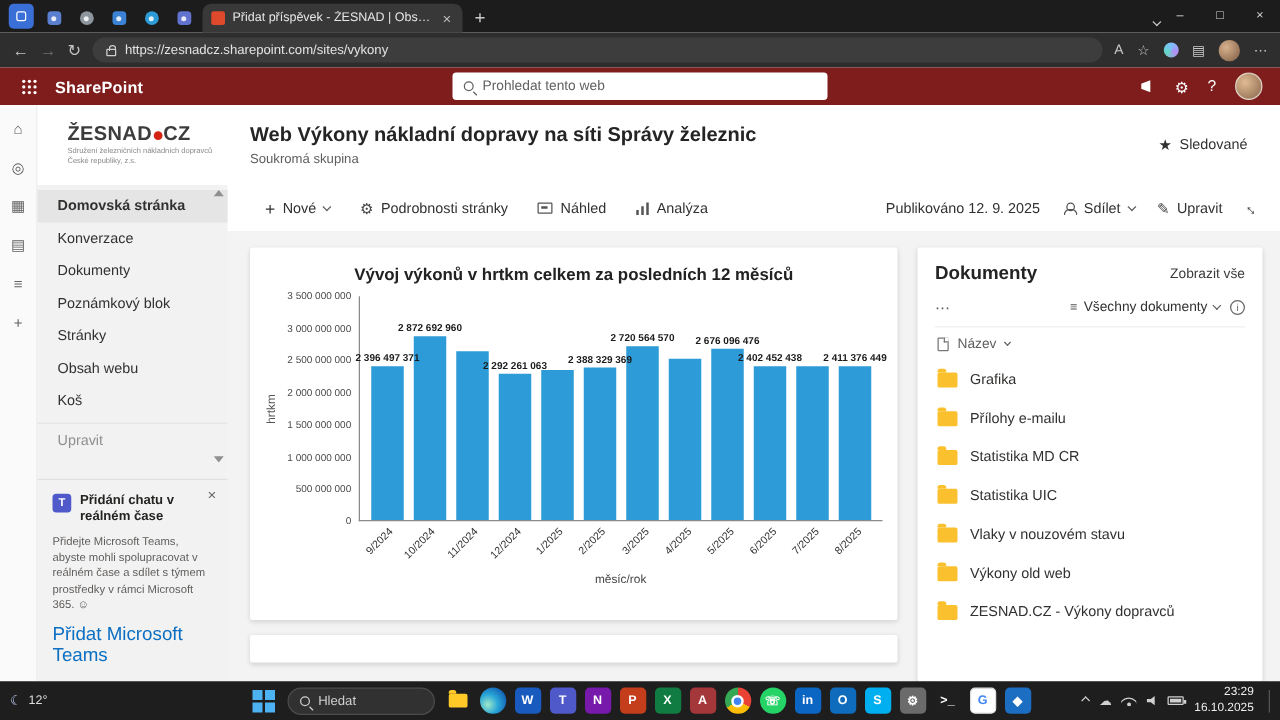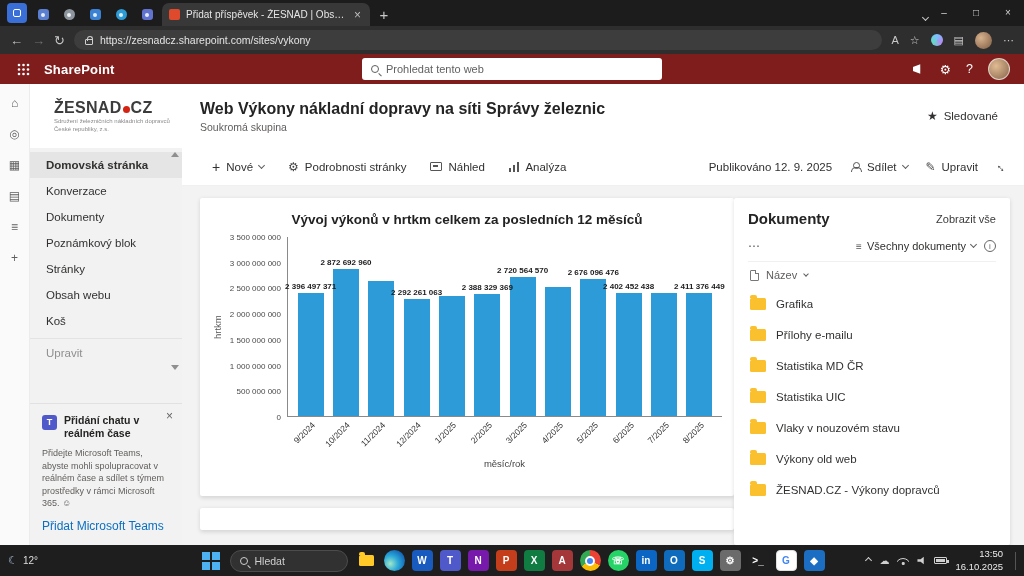--- a/index.html
+++ b/index.html
@@ -77,21 +77,21 @@
   .scroll-up,.scroll-down{position:absolute;right:3px;width:0;height:0;border-left:4px solid transparent;border-right:4px solid transparent}
   .scroll-up{top:4px;border-bottom:5px solid #8f8f8f}
   .scroll-down{bottom:-34px;border-top:5px solid #8f8f8f}
 
   .promo{margin-top:auto;border-top:1px solid #e1e1e1;padding:10px 12px 12px;position:relative;background:#f2f2f2}
   .promo-close{position:absolute;top:5px;right:9px;font-size:12px;color:#666}
   .promo-head{display:flex;gap:7px;align-items:flex-start;margin-bottom:6px;padding-right:10px}
   .promo-ic{width:15px;height:15px;border-radius:3px;background:#5059c9;color:#fff;font-size:9px;font-weight:bold;display:flex;align-items:center;justify-content:center;flex:none;margin-top:1px}
   .promo-title{font-size:10.5px;font-weight:bold;color:#252423;line-height:1.3}
   .promo-body{font-size:9px;color:#605e5c;line-height:1.4}
-  .promo-link{display:block;margin-top:9px;font-size:12px;color:#0b6fc2}
+  .promo-link{display:block;margin-top:9px;font-size:15px;color:#0b6fc2}
 
   .mainarea{flex:1;display:flex;flex-direction:column;min-width:0;background:#f3f3f3}
   .cmdbar{height:38px;background:#fff;display:flex;align-items:center;padding:0 16px 0 30px;border-bottom:1px solid #f0f0f0}
   .cmd-left{display:flex;align-items:center;gap:24px}
   .cmd-right{margin-left:auto;display:flex;align-items:center;gap:18px}
   .cmd-btn{display:flex;align-items:center;gap:6px;font-size:11.5px;color:#323130;background:none;border:none;font-family:"Liberation Sans",sans-serif;white-space:nowrap}
   .plus{font-size:14px;line-height:1;color:#323130}
   .chev{width:5px;height:5px;border-right:1.3px solid #605e5c;border-bottom:1.3px solid #605e5c;transform:rotate(45deg);margin-top:-3px;display:inline-block}
   .gear{font-size:12px;color:#444}
   .icon-preview{width:12px;height:9px;border:1.2px solid #555;border-radius:1px;position:relative}
@@ -99,21 +99,21 @@
   .icon-bars{display:flex;align-items:flex-end;gap:1.5px;height:10px}
   .icon-bars i{width:2.5px;background:#555;display:block}
   .icon-bars i:nth-child(1){height:4px}.icon-bars i:nth-child(2){height:7px}.icon-bars i:nth-child(3){height:10px}
   .published{font-size:11.5px;color:#323130;white-space:nowrap}
   .icon-person{width:11px;height:10px;position:relative}
   .icon-person::before{content:"";position:absolute;left:3px;top:0;width:5px;height:5px;border:1.2px solid #555;border-radius:50%}
   .icon-person::after{content:"";position:absolute;left:1px;bottom:0;width:9px;height:4px;border:1.2px solid #555;border-bottom:none;border-radius:5px 5px 0 0}
   .pencil{font-size:12px;color:#444}
   .expand{display:inline-block;font-size:12px;color:#444;transform:rotate(45deg)}
 
-  .canvas{flex:1;display:flex;padding:12px 14px 0 18px;min-height:0;overflow:hidden}
+  .canvas{flex:1;display:flex;gap:16px;padding:12px 14px 0 18px;min-height:0;overflow:hidden}
   .canvas-left{flex:1;display:flex;flex-direction:column;min-width:0}
   .card{background:#fff;box-shadow:0 1.5px 4px rgba(0,0,0,.13);border-radius:2px}
 
   
   .chart-card{height:298px;padding:10px 12px 4px;flex:none}
   .chart-title{text-align:center;font-size:13.5px;font-weight:bold;color:#222;margin:4px 0 10px}
   .plot-row{display:flex;align-items:flex-start}
   .ylab{writing-mode:vertical-rl;transform:rotate(180deg);height:180px;text-align:center;font-size:9.5px;color:#555;flex:none}
   .yticks{width:64px;height:180px;position:relative;flex:none}
   .ytick{position:absolute;right:6px;transform:translateY(-50%);font-size:8px;color:#4a4a4a;white-space:nowrap}
@@ -564,20 +564,20 @@
           <span class="tapp app-photos" style="background: rgb(27, 110, 194);">◆</span>
         </div>
     </div>
     <div class="tb-tray">
       <span class="chev-up"></span>
       <span class="tray-ic">☁</span>
       <span class="wifi"></span>
       <span class="vol"></span>
       <span class="batt"></span>
       <div class="tb-clock">
-        <div>13:50</div>
+        <div>23:29</div>
         <div>16.10.2025</div>
       </div>
       <span class="show-desktop"></span>
     </div>
   </div>
 
 </div>
 
 </body></html>

